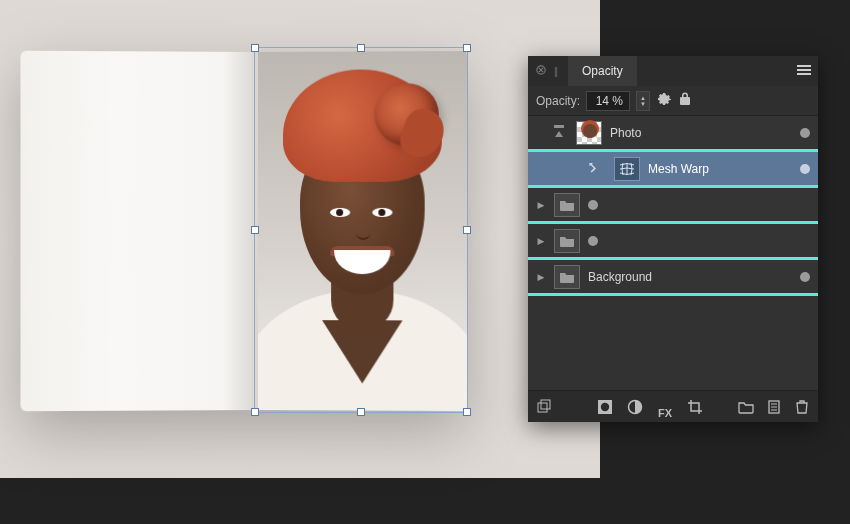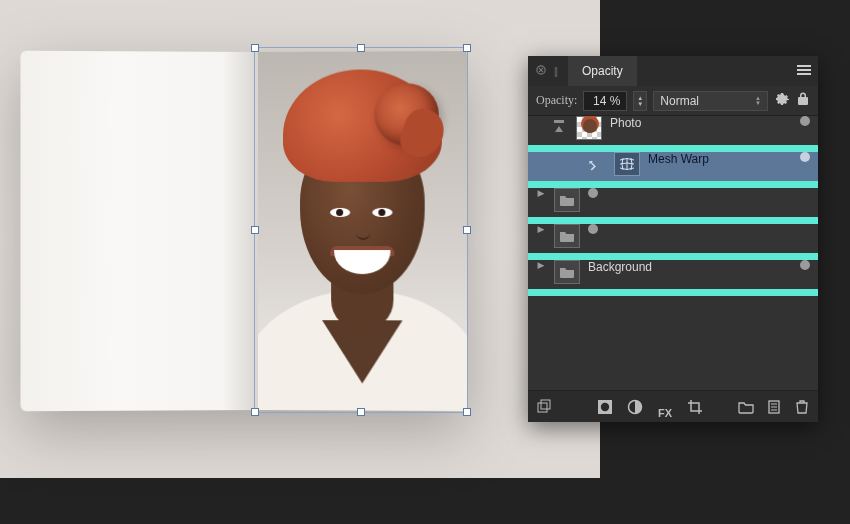--- a/index.html
+++ b/index.html
@@ -164,44 +164,44 @@
   .panel-head .spacer { flex:1; }
   .panel-head .menu { width:28px; text-align:center; }
   .ham { display:inline-block; width:14px; height:10px; position:relative; }
   .ham::before,.ham::after,.ham span{content:"";position:absolute;left:0;right:0;height:2px;background:#cfcfcf;}
   .ham::before{top:0;} .ham span{top:4px;} .ham::after{bottom:0;}
 
   .opts {
     height:30px; display:flex; align-items:center; gap:6px;
     padding:0 8px; background:#2f2f2f; border-bottom:1px solid #222;
   }
-  .opts .lbl { color:#bdbdbd;font-family:Liberation Serif, serif; }
+  .opts .lbl { color:#bdbdbd; }
   .opts .value {
     background:#1e1e1e; border:1px solid #484848; padding:2px 6px; min-width:44px; text-align:right;
   }
   .opts .step {
     width:14px; height:20px; background:#3a3a3a; border:1px solid #4a4a4a;
     display:flex; flex-direction:column; align-items:center; justify-content:center;
     font-size:6px; line-height:6px; color:#bbb;
   }
   .opts .blend {
     flex:1; background:#3a3a3a; border:1px solid #4a4a4a; height:20px;
     display:flex; align-items:center; justify-content:space-between; padding:0 6px;
   }
   .opts .blend .chev { display:flex; flex-direction:column; font-size:6px; line-height:5px; color:#999; }
   .opts .gear { width:16px; text-align:center; }
   .opts .lock { width:14px; text-align:center; }
 
   .layers { flex:1; overflow:hidden; }
   .row {
-    height:36px; display:flex; gap:8px;
-    padding:0 8px; border-bottom:7px solid #5eead4;
+    height:36px; display:flex; align-items:center; gap:8px;
+    padding:0 8px; border-bottom:3px solid #5eead4;
     background:#343434;
   }
-  .row.selected { background:#5c7798; color:#0f172a; }
+  .row.selected { background:#5c7798; color:#ffffff; }
   .row .chevron { width:10px; text-align:center; color:#9a9a9a; font-size:9px; }
   .row .thumb {
     width:26px; height:24px; border:1px solid #6a6a6a; background:#444;
     display:flex; align-items:center; justify-content:center;
   }
   .row .thumb.checker {
     background:
       conic-gradient(#ccc 25%, #fff 0 50%, #ccc 0 75%, #fff 0);
     background-size:10px 10px;
     position:relative;
@@ -297,27 +297,20 @@
     <div class="spacer"></div>
     <div class="menu">
       <span class="ham"><span></span></span>
     </div>
   </div>
 
   <div class="opts">
     <span class="lbl">Opacity:</span>
     <span class="value">14 %</span>
     <span class="step">▲<br>▼</span>
-    <div class="blend">
-      <span>Normal</span>
-      <span class="chev">
-          <span>▲</span>
-          <span>▼</span>
-        </span>
-    </div>
     <span class="gear">
       <svg viewBox="0 0 16 16">
           <path class="gearpath" d="M8 5a3 3 0 100 6 3 3 0 000-6zm7 3l-1.3-.3a5.8 5.8 0 00-.5-1.2l.7-1.1-1.4-1.4-1.1.7a5.8 5.8 0 00-1.2-.5L9 2H7l-.3 1.3a5.8 5.8 0 00-1.2.5l-1.1-.7L3 4.5l.7 1.1a5.8 5.8 0 00-.5 1.2L2 7v2l1.3.3c.1.4.3.8.5 1.2l-.7 1.1 1.4 1.4 1.1-.7c.4.2.8.4 1.2.5L7 14h2l.3-1.3c.4-.1.8-.3 1.2-.5l1.1.7 1.4-1.4-.7-1.1c.2-.4.4-.8.5-1.2L15 9V8z"></path>
         </svg>
     </span>
     <span class="lock">
       <svg viewBox="0 0 14 16">
           <path class="lockpath" d="M4 6V4.5a3 3 0 016 0V6h1a1 1 0 011 1v6a1 1 0 01-1 1H3a1 1 0 01-1-1V7a1 1 0 011-1h1zm1.5 0h3V4.5a1.5 1.5 0 00-3 0V6z"></path>
         </svg>
     </span>

